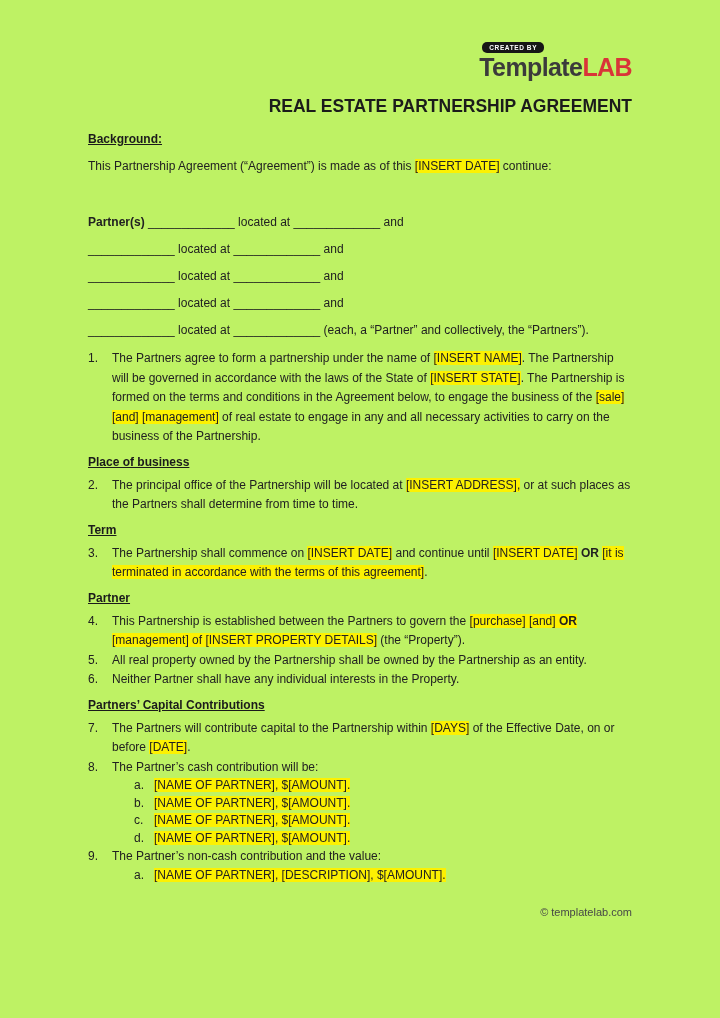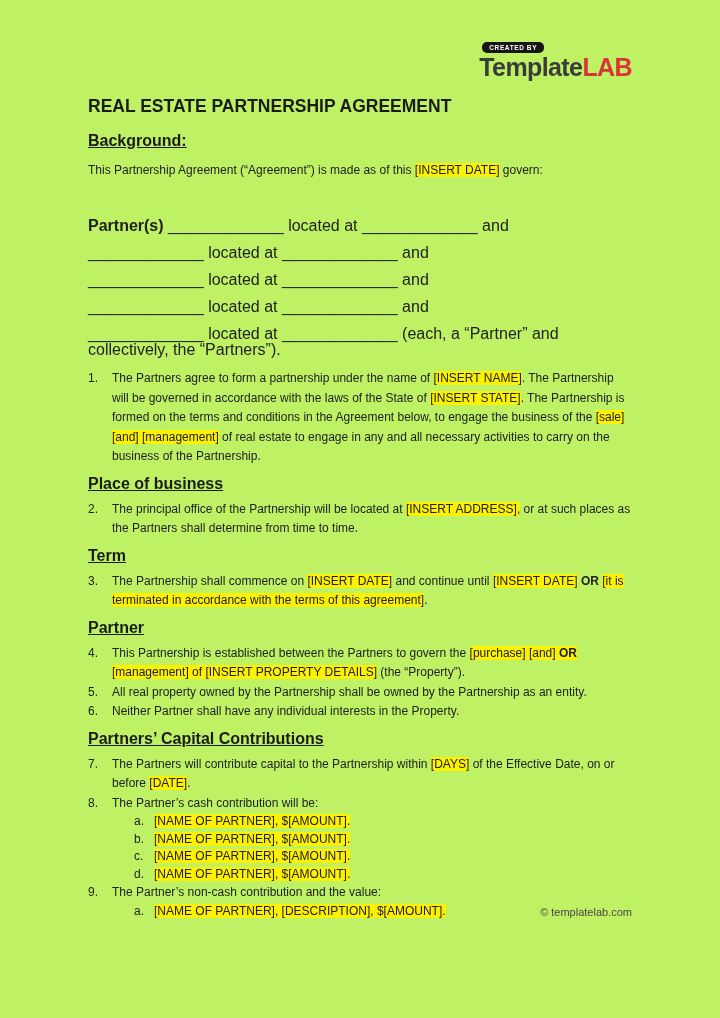--- a/index.html
+++ b/index.html
@@ -21,28 +21,28 @@
   .logo{text-align:left;}
   .logo-badge{
     display:inline-block;background:#161616;color:#ffffff;
     font-size:6.5px;font-weight:700;letter-spacing:.6px;
     padding:2px 7px;border-radius:5px;margin-left:3px;
   }
   .logo-brand{font-size:25px;font-weight:700;line-height:1;letter-spacing:-.6px;margin-top:1px;white-space:nowrap;}
   .logo-template{color:var(--brand-dark);}
   .logo-lab{color:var(--brand-red);}
   
-  .title{margin-top:16px;text-align:left;font-size:17.5px;font-weight:700;color:#1b1b1b;}
+  .title{margin-top:16px;text-align:right;font-size:17.5px;font-weight:700;color:#1b1b1b;}
   
-  .heading{font-size:16px;font-weight:700;text-decoration:underline;color:#1b1b1b;}
+  .heading{font-size:12px;font-weight:700;text-decoration:underline;color:#1b1b1b;}
   p{margin:0;}
   .intro{margin-top:12px;font-size:12px;line-height:16px;}
   
   .partners{margin-top:40px;}
-  .partner-line{font-size:16px;line-height:16px;margin-bottom:11px;}
+  .partner-line{font-size:12px;line-height:16px;margin-bottom:11px;}
   .bold{font-weight:700;}
   
   .h-background{margin-top:15px;}
   .h-details{margin-top:35px;}
   .h-mid{margin-top:8px;}
   
   .item{display:flex;font-size:12px;line-height:19.5px;margin-top:7px;}
   .item.tight{margin-top:0;}
   .num{width:24px;flex:none;}
   .itext{flex:1;}
@@ -62,21 +62,21 @@
     <div class="logo">
       <span class="logo-badge">CREATED BY</span>
       <div class="logo-brand"><span class="logo-template">Template</span><span class="logo-lab">LAB</span></div>
     </div>
   </div>
 
   <div class="title">REAL ESTATE PARTNERSHIP AGREEMENT</div>
 
   <div class="heading h-background">Background:</div>
 
-  <p class="intro"><span>This Partnership Agreement (“Agreement”) is made as of this </span><span class="hl">[INSERT DATE]</span><span> govern:</span></p>
+  <p class="intro"><span>This Partnership Agreement (“Agreement”) is made as of this </span><span class="hl">[INSERT DATE]</span><span> continue:</span></p>
 
   <div class="partners">
     <p class="partner-line"><span class="bold">Partner(s)</span><span> _____________ located at _____________ and</span></p>
     <p class="partner-line">_____________ located at _____________ and</p>
     <p class="partner-line">_____________ located at _____________ and</p>
     <p class="partner-line">_____________ located at _____________ and</p>
     <p class="partner-line">_____________ located at _____________ (each, a “Partner” and collectively, the “Partners”).</p>
   </div>
 
 

